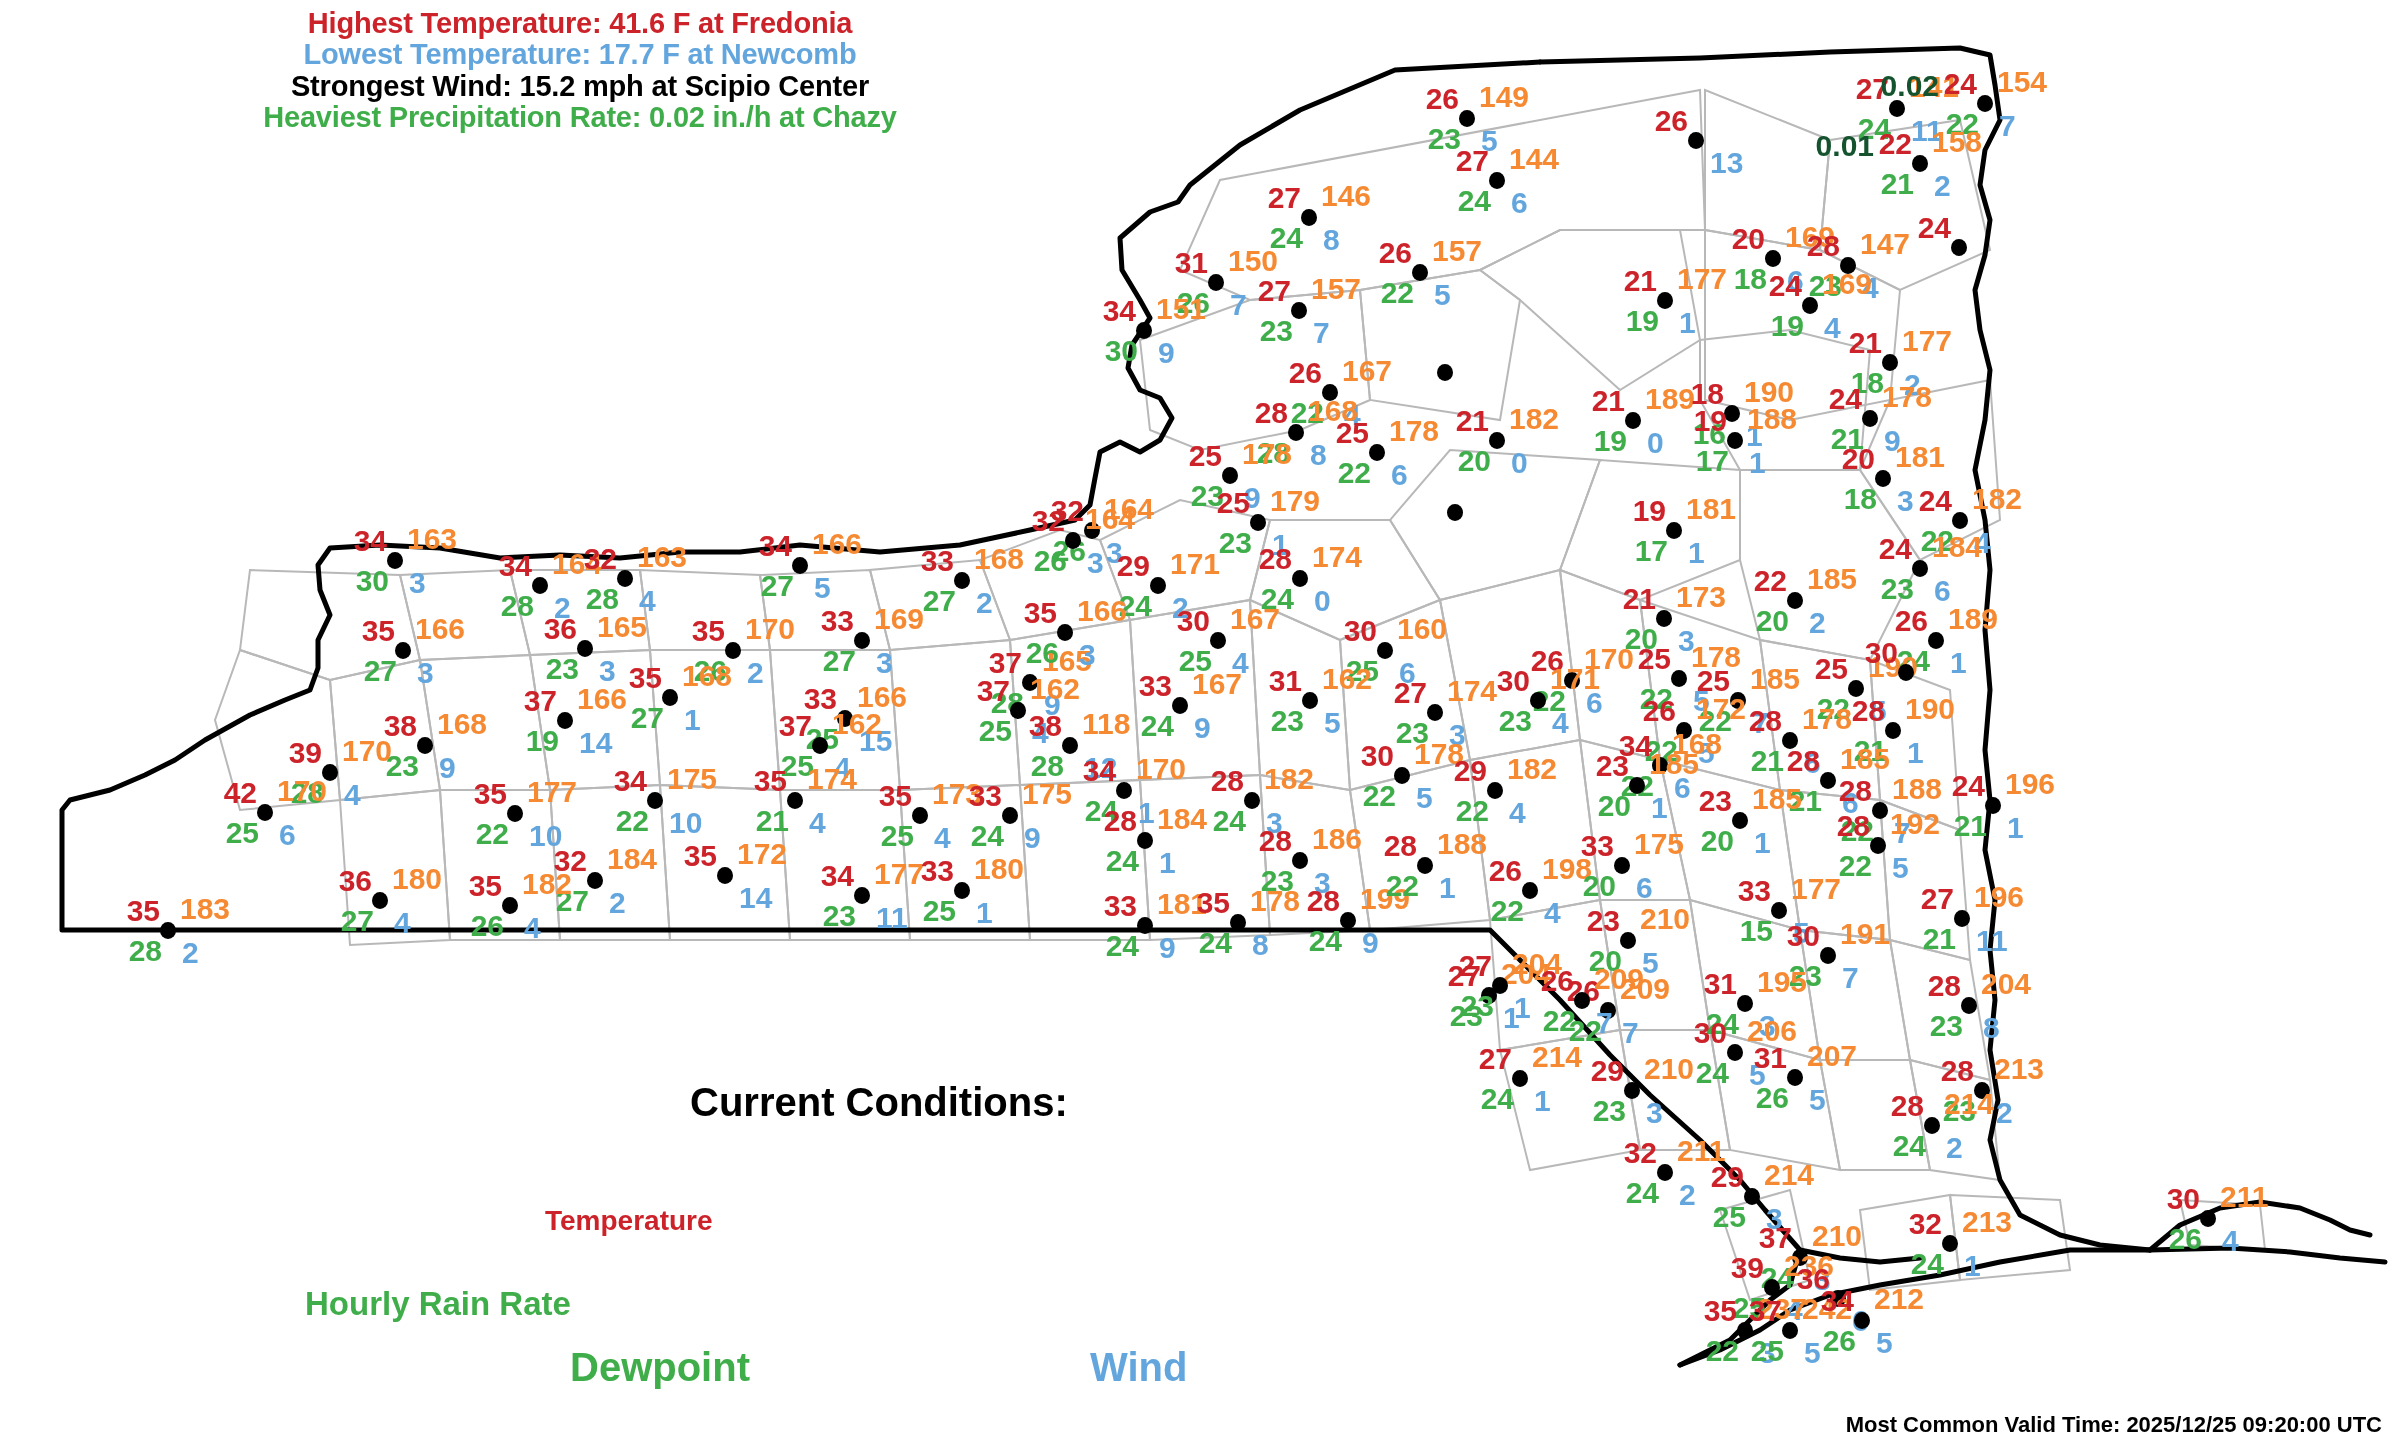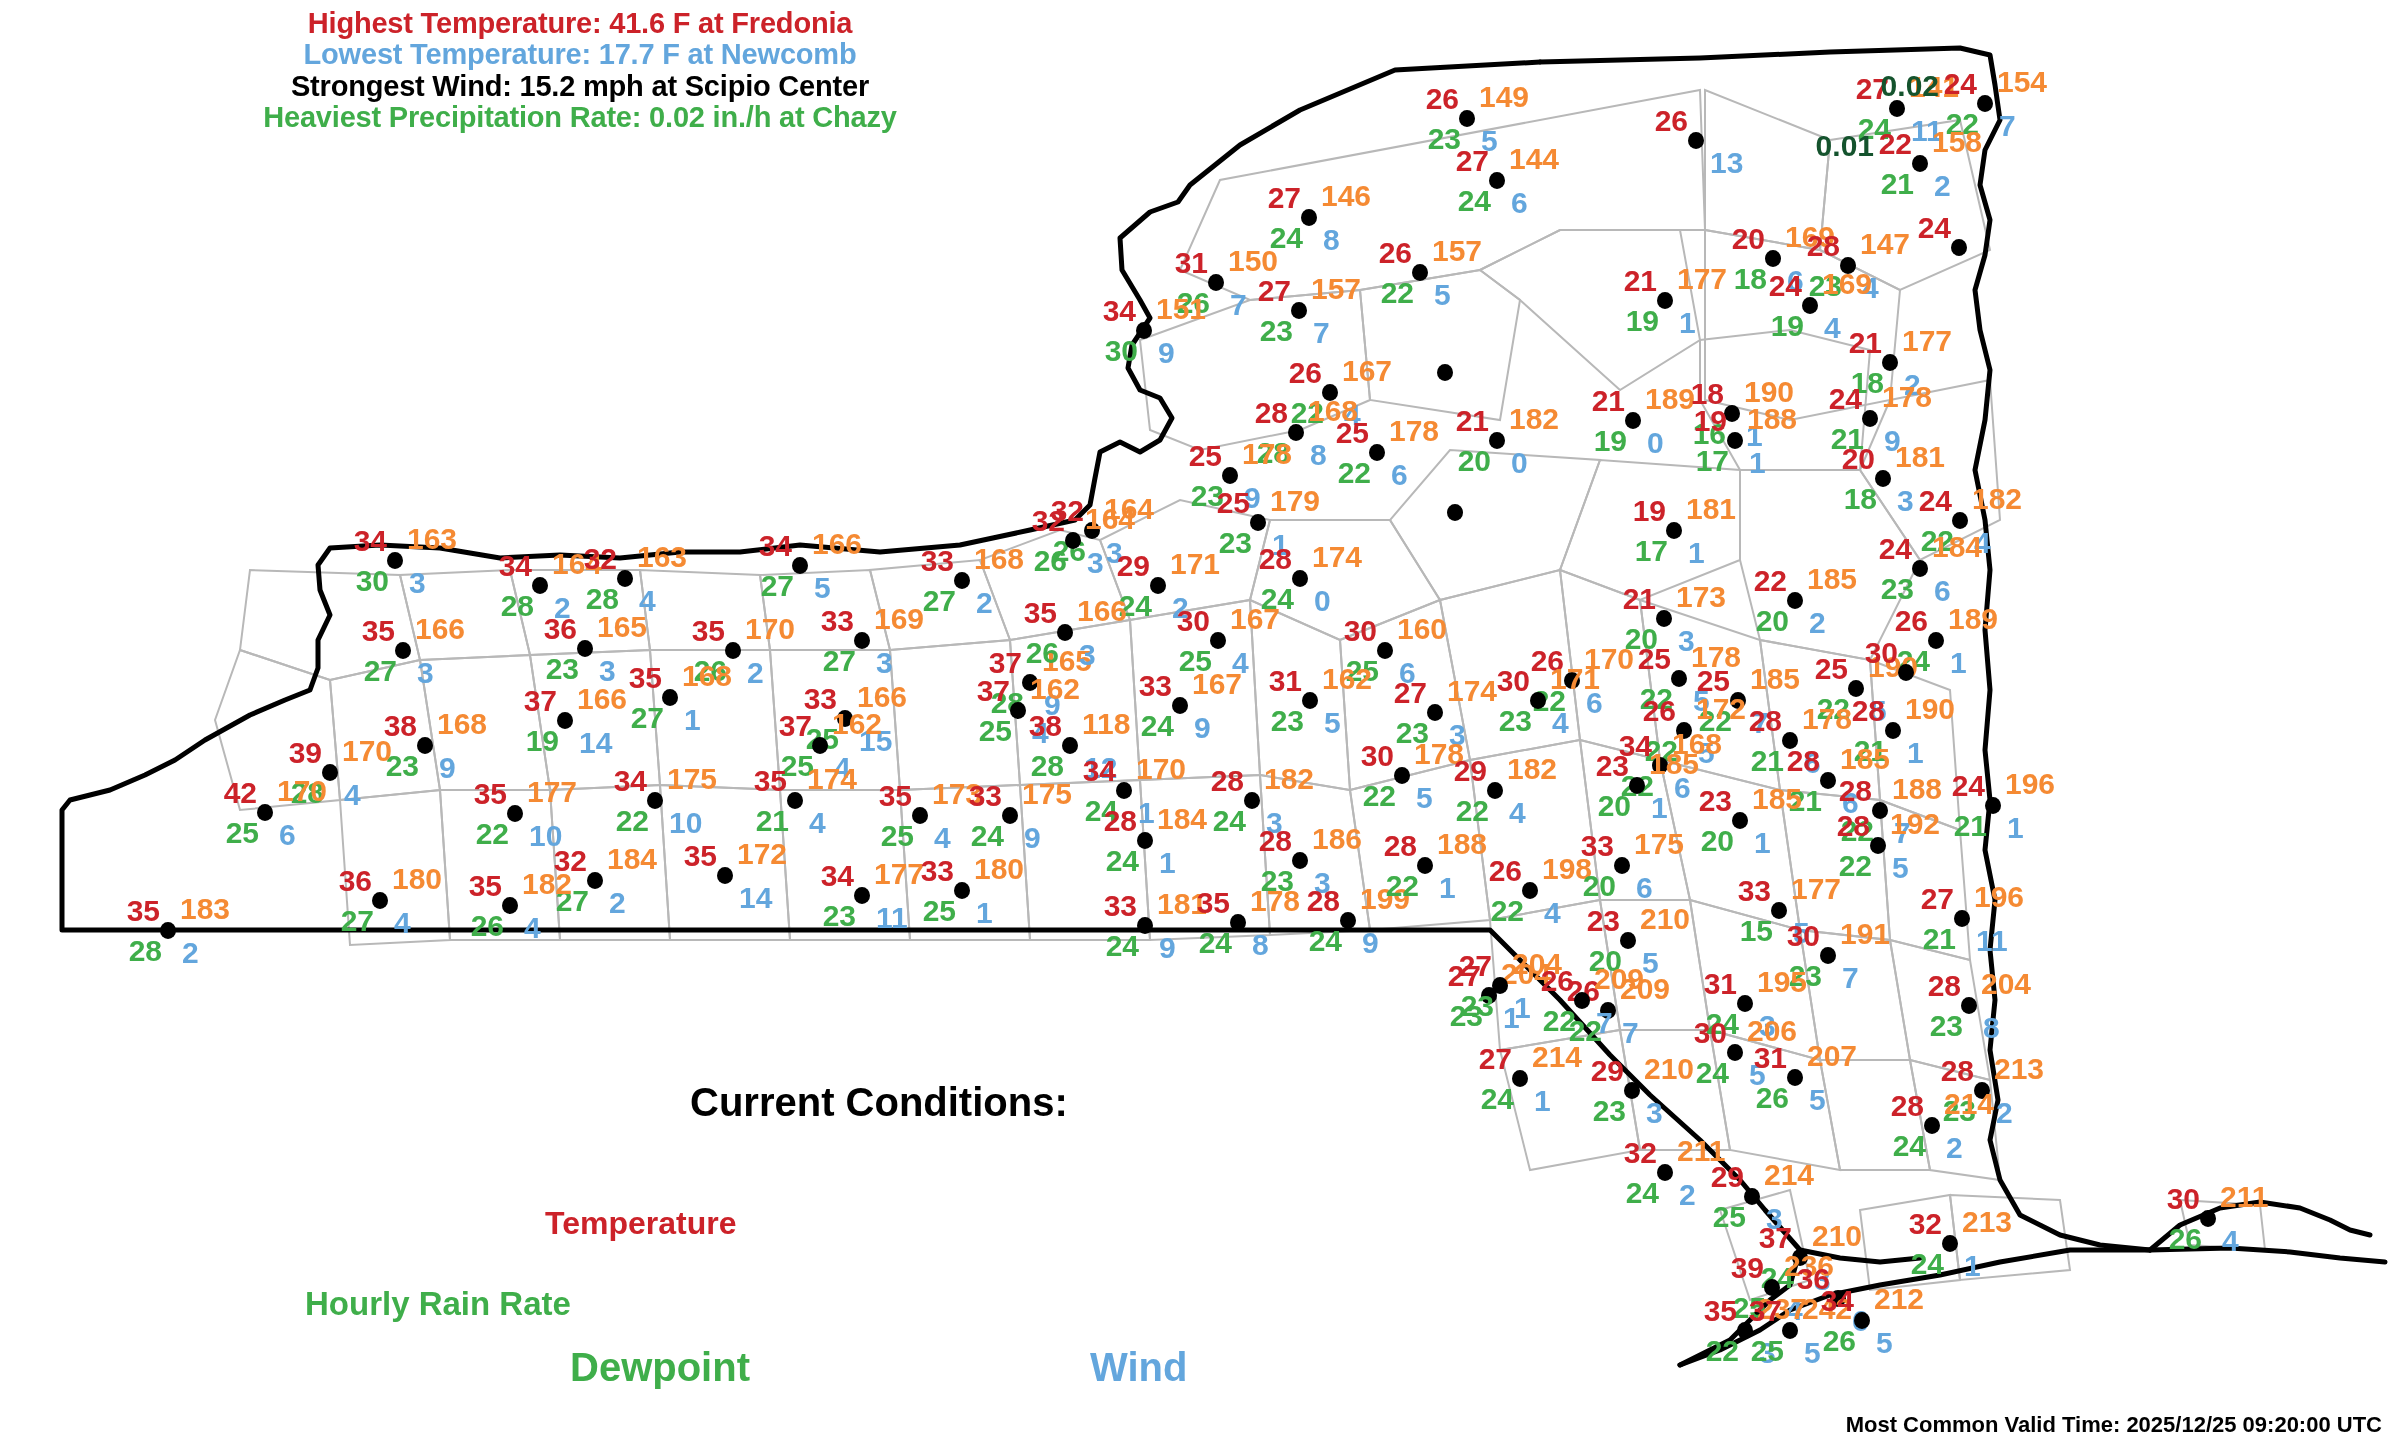--- a/index.html
+++ b/index.html
@@ -84,21 +84,21 @@
     white-space: nowrap;
   }
   .legend-item {
     position: absolute;
     font-weight: bold;
     white-space: nowrap;
     text-align: center;
   }
   #legend-temperature {
     left: 545px; top: 1205px;
-    font-size: 32px; color: #cc2229;
+    font-size: 28px; color: #cc2229;
   }
   #legend-pressure {
     left: 1040px; top: 1185px;
     font-size: 40px; color: #f58a33;
     line-height: 1.0;
   }
   #legend-rainrate {
     left: 285px; top: 1285px;
     font-size: 33px; color: #3fae4a; margin-left: 20px;
   }

